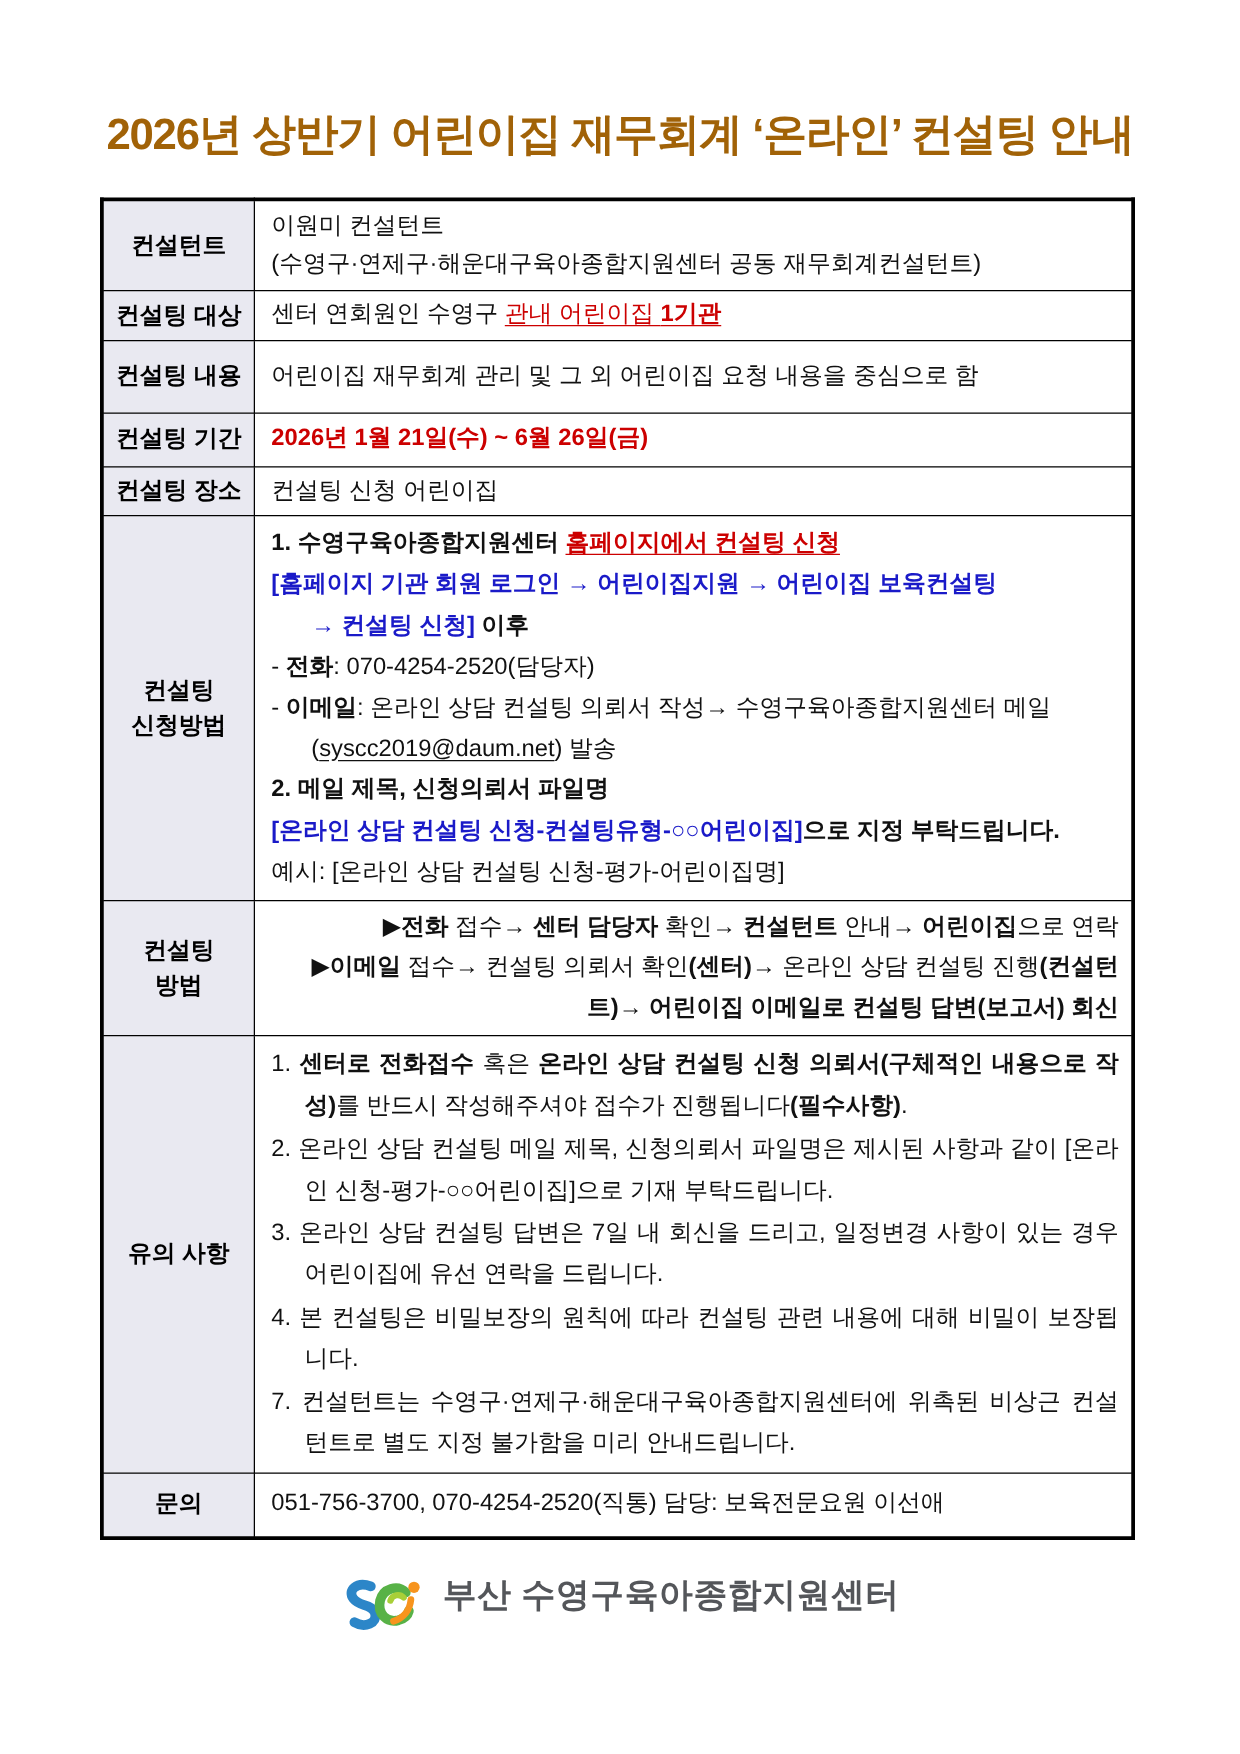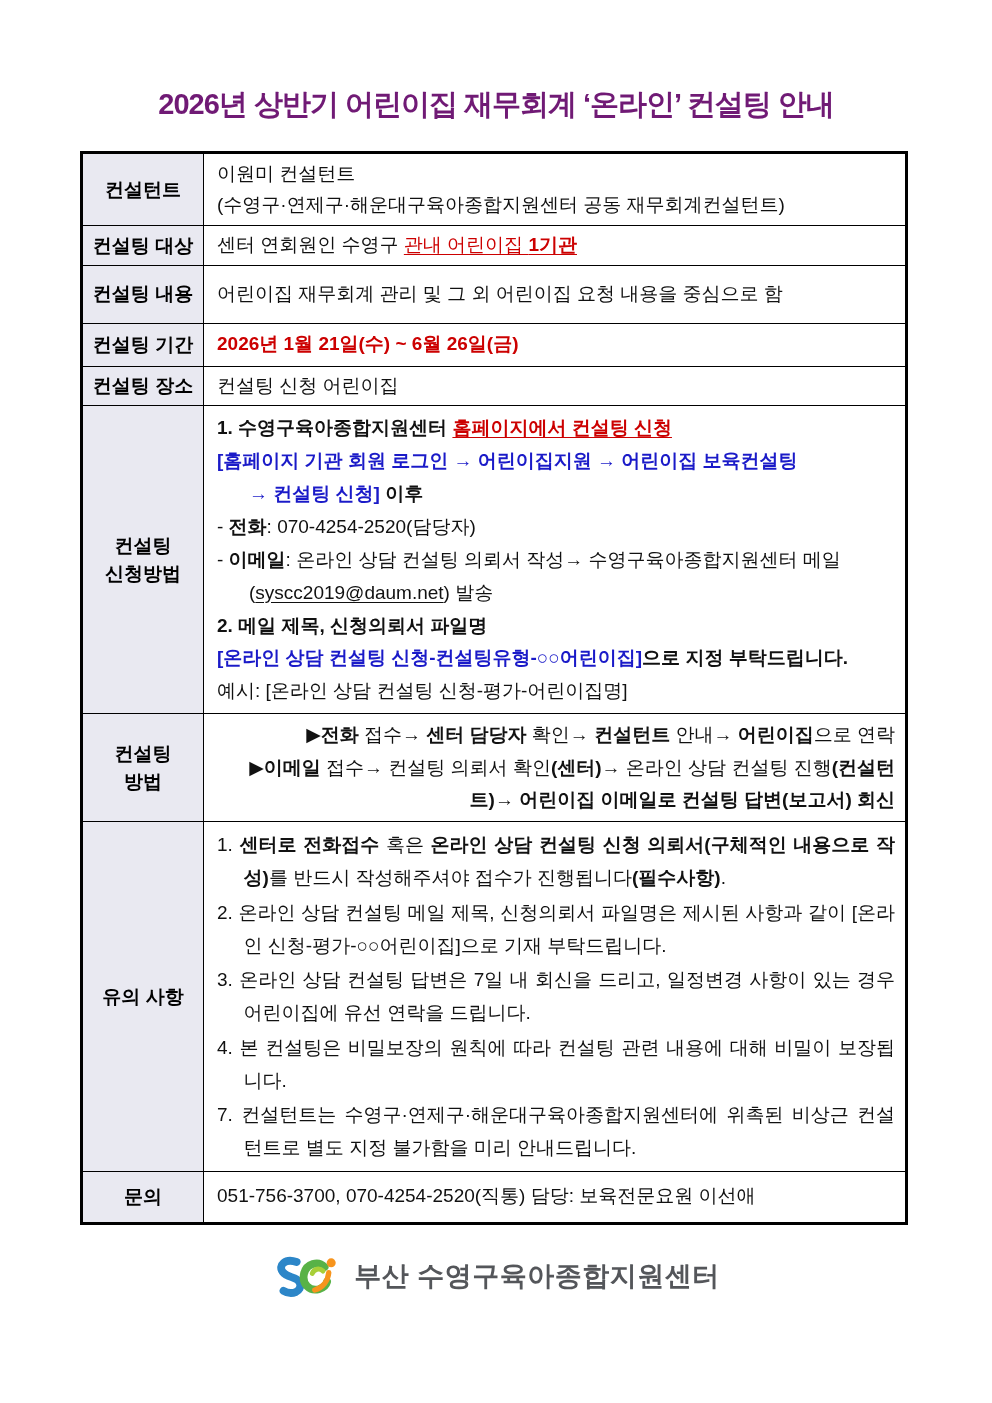--- a/index.html
+++ b/index.html
@@ -6,21 +6,21 @@
     --blue:#1a1ac8; --red:#cc0000; --label-bg:#e9e9f1; --line:#000;
     --logo-blue:#2c86c8; --logo-green:#58b247; --logo-lime:#a8cf38;
     --logo-orange:#f7941d; --logo-text:#54565a;
   }
   *{box-sizing:border-box; margin:0; padding:0;}
   html,body{background:#fff;}
   body{font-family:"Liberation Sans","DejaVu Sans",sans-serif; color:#111;}
   .page{position:relative; width:992px; height:1403px; margin:0 auto; background:#fff; overflow:hidden;}
   .doc-title{
     margin:88px 40px 0 40px; text-align:center;
-    font-size:29px; font-weight:900; letter-spacing:-1px; color:#701a75; line-height:1.15;
+    font-size:35px; font-weight:900; letter-spacing:-1px; color:#a16207; line-height:1.15;
   }
   table.info-table{
     margin:30px 0 0 80px; width:828px; table-layout:fixed;
     border-collapse:collapse; border:3px solid var(--line);
   }
   table.info-table th, table.info-table td{
     border:1.5px solid var(--line); vertical-align:middle;
   }
   th.label-cell{
     width:122px; background:var(--label-bg); text-align:center;
@@ -45,21 +45,21 @@
   tr[data-name="table-row-consulting-place"]{height:39px;}
   tr[data-name="table-row-application-period"]{height:36px;}
   tr[data-name="table-row-application-method"]{height:290px;}
   tr[data-name="table-row-application-method"] .para{line-height:1.68; margin:1px 0;}
   tr[data-name="table-row-consulting-method"]{height:96px;}
   tr[data-name="table-row-consulting-method"] .para{line-height:1.7;text-align:right;}
   tr[data-name="table-row-notes"]{height:314px;}
   tr[data-name="table-row-notes"] .para{line-height:1.75; margin:1px 0;}
   tr[data-name="table-row-inquiry"]{height:52px;}
   
-  .footer{margin-top:26px; display:flex; align-items:center; justify-content:center; gap:8px;}
+  .footer{margin-top:26px; display:flex; align-items:flex-start; justify-content:center; gap:8px;}
   .logo-mark{width:74px; height:50px; flex:0 0 auto;}
   .logo-s{stroke:var(--logo-blue); fill:none; stroke-width:9.5; stroke-linecap:round;}
   .logo-c{stroke:var(--logo-green); fill:none; stroke-width:9.5; stroke-linecap:round;}
   .logo-c2{stroke:var(--logo-lime); fill:none; stroke-width:6; stroke-linecap:round;}
   .logo-person{stroke:var(--logo-orange); fill:none; stroke-width:6.5; stroke-linecap:round;}
   .logo-head{fill:var(--logo-orange);}
   .org-name{font-size:27px; font-weight:600; color:var(--logo-text); letter-spacing:0.5px;}
 </style>
 </head>
 <body>

